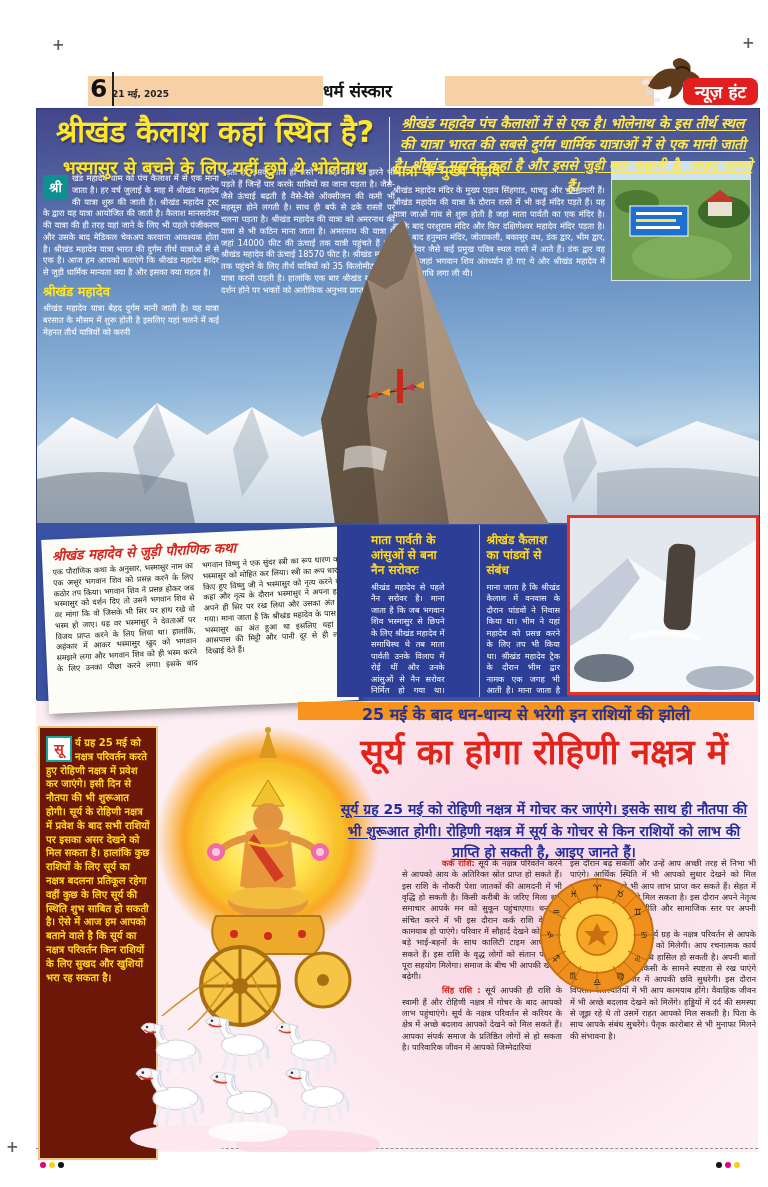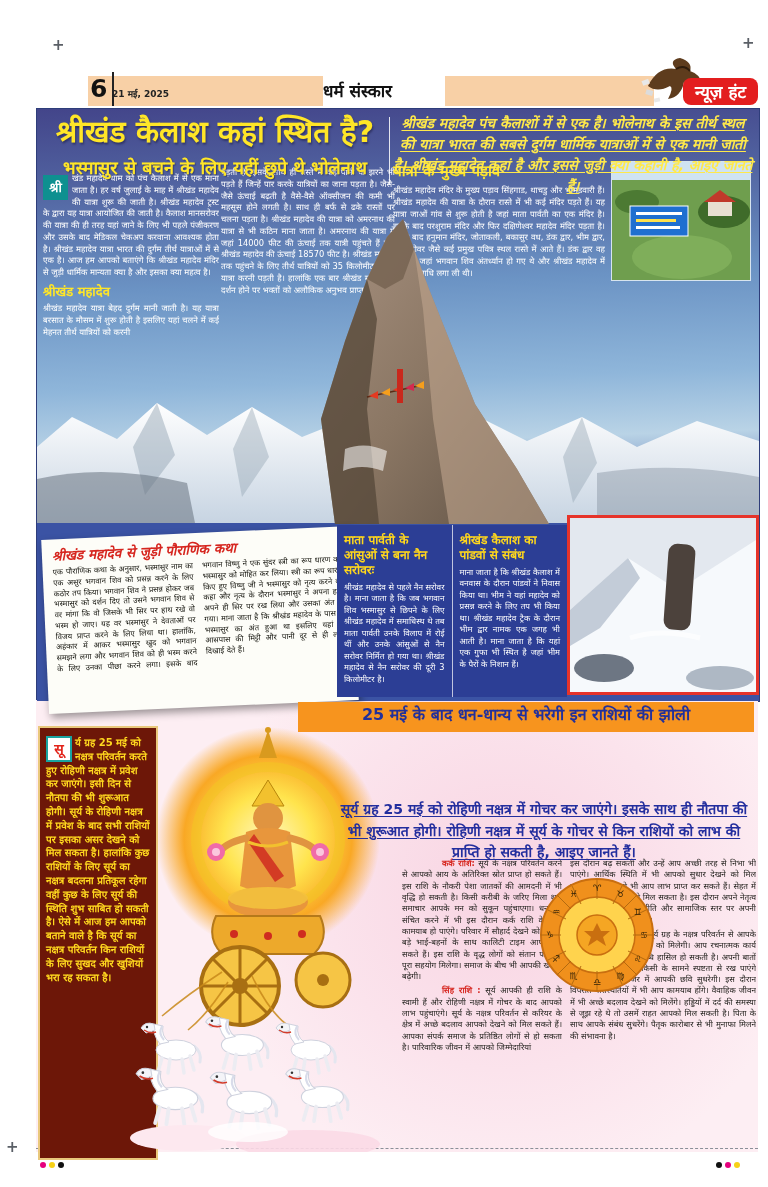--- a/index.html
+++ b/index.html
@@ -45,29 +45,29 @@
   .crag{left:180px;top:110px;width:360px;height:305px;z-index:3;}
   .snow{left:0px;top:268px;width:722px;height:146px;z-index:2;}
   .bluepanel{left:0px;top:410px;width:722px;height:182px;background:#3b53a4;z-index:1;}
   .katha{left:8px;top:424px;width:290px;height:160px;background:#fdfdf8;z-index:4;
     transform:rotate(-2.6deg);box-shadow:2px 4px 9px rgba(0,0,0,.4);padding:7px 10px;}
   .katha-h{color:#d6261f;font-weight:bold;font-style:italic;font-size:13.5px;margin-bottom:3px;}
   .katha-t{font-size:7.8px;color:#16160f;line-height:1.38;text-align:justify;
     column-count:2;column-gap:9px;height:134px;overflow:hidden;}
   .infopanel{left:300px;top:416px;width:230px;height:172px;background:#2c3e95;z-index:4;
     display:flex;}
-  .infocol{padding:8px 7px;width:50%;overflow:hidden;}
+  .infocol{padding:8px 7px;width:50%;overflow:hidden;margin-left:27px;}
   .infocol+.infocol{border-left:1px solid rgba(255,255,255,.7);}
   .info-h{color:#ffd71c;font-weight:bold;font-size:12px;line-height:1.25;margin-bottom:4px;}
   .info-t{color:#fff;font-size:8.2px;line-height:1.4;text-align:justify;}
   .photo2{left:530px;top:406px;width:186px;height:174px;border:3px solid #e6332a;z-index:5;}
   
   .sec2{left:36px;top:700px;width:722px;height:452px;
     background:radial-gradient(circle 300px at 470px 190px,#f8d4e2 0%,#fbe3ec 60%,#fdeef3 100%);}
-  .strip{left:262px;top:2px;width:456px;height:30px;background:#f7941e;color:#22309b;
+  .strip{left:262px;top:2px;width:456px;height:18px;background:#f7941e;color:#22309b;
     font-weight:bold;font-size:16px;text-align:center;line-height:25px;z-index:6;}
   .a2-headline{left:298px;top:31px;width:420px;color:#e2231a;font-weight:bold;font-size:35px;
     text-align:center;line-height:1.2;z-index:6;}
   .a2-intro{left:298px;top:99px;width:420px;color:#232e9e;font-weight:bold;font-size:14px;
     line-height:1.55;text-align:center;text-decoration:underline;text-underline-offset:2px;z-index:6;}
   .bcol{color:#24231f;font-size:8.2px;line-height:1.38;text-align:justify;overflow:hidden;z-index:3;}
   .colA{left:366px;top:158px;width:160px;height:284px;}
   .colB{left:534px;top:158px;width:186px;height:284px;}
   .lead{color:#d6261f;font-weight:bold;padding-left:40px;}
   .bcol p{margin:0 0 3px 0;}
@@ -209,20 +209,21 @@
       <ellipse cx="34" cy="150" rx="30" ry="14" fill="#6d7683"></ellipse>
       <ellipse cx="150" cy="160" rx="34" ry="12" fill="#aeb8c4"></ellipse>
       <path d="M60 120 q30 -10 70 0" stroke="#ffffff" stroke-width="5" fill="none" opacity=".7"></path>
     </svg>
   </div>
 </div>
 
 <div class="abs sec2">
 
   <div class="abs strip">25 मई के बाद धन-धान्य से भरेगी इन राशियों की झोली</div>
+  <div class="abs a2-headline">सूर्य का होगा रोहिणी नक्षत्र में</div>
   <div class="abs a2-intro">सूर्य ग्रह 25 मई को रोहिणी नक्षत्र में गोचर कर जाएंगे। इसके साथ ही नौतपा की भी शुरूआत होगी। रोहिणी नक्षत्र में सूर्य के गोचर से किन राशियों को लाभ की प्राप्ति हो सकती है, आइए जानते हैं।</div>
 
   <div class="abs sidebar">
     <span class="sb-drop">सू</span>
     <span>र्य ग्रह 25 मई को नक्षत्र परिवर्तन करते हुए रोहिणी नक्षत्र में प्रवेश कर जाएंगे। इसी दिन से नौतपा की भी शुरूआत होगी। सूर्य के रोहिणी नक्षत्र में प्रवेश के बाद सभी राशियों पर इसका असर देखने को मिल सकता है। हालांकि कुछ राशियों के लिए सूर्य का नक्षत्र बदलना प्रतिकूल रहेगा वहीं कुछ के लिए सूर्य की स्थिति शुभ साबित हो सकती है। ऐसे में आज हम आपको बताने वाले है कि सूर्य का नक्षत्र परिवर्तन किन राशियों के लिए सुखद और खुशियों भरा रह सकता है।</span>
   </div>
 
   <div class="abs surya">
     <svg width="295" height="428" viewBox="0 0 295 428">
       <defs>

